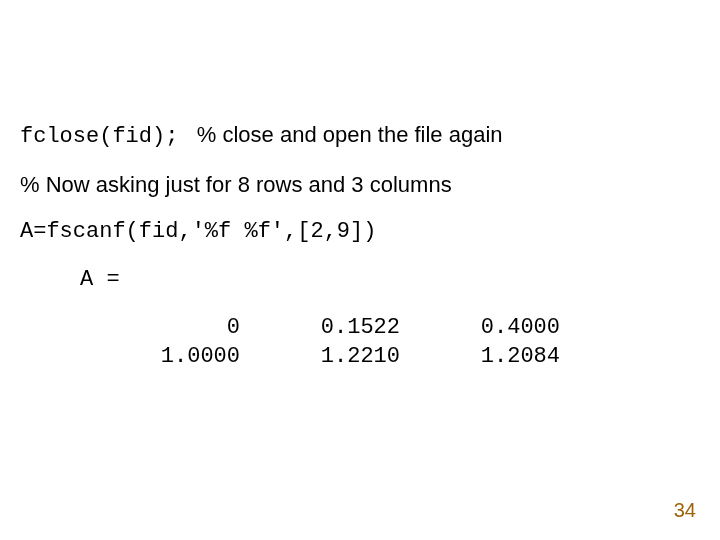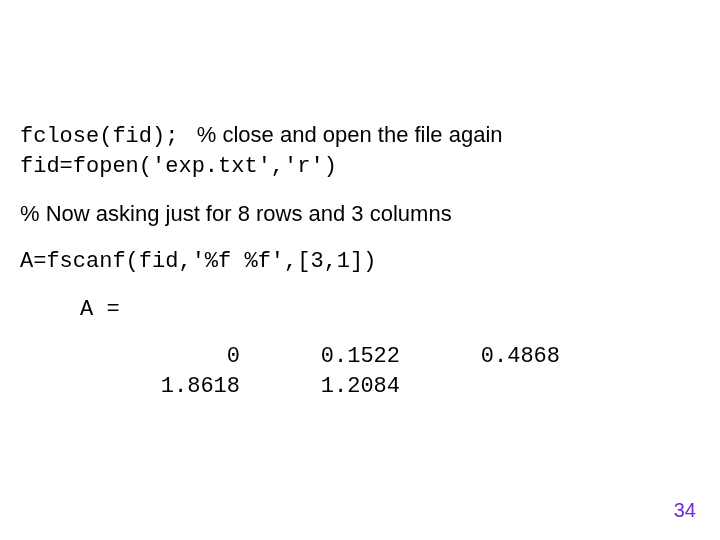--- a/index.html
+++ b/index.html
@@ -48,51 +48,51 @@
   .cell {
     width: 160px;
     text-align: right;
   }
   .page-num {
     position: absolute;
     right: 24px;
     bottom: 18px;
     font-size: 20px;
     font-family: Arial, Helvetica, sans-serif;
-    color: #6d28d9;
+    color: #a16207;
   }
 </style>
 </head>
 <body>
 
 <div class="slide">
 
   <div class="block">
     <div class="line"><span class="mono">fclose(fid);</span><span class="sans">   % close and open the file again</span></div>
-    <div class="line mono">fid=fopen('exp.txt','r')</div>
   </div>
 
   <div class="block">
     <div class="line sans">% Now asking just for 8 rows and 3 columns</div>
   </div>
 
   <div class="block">
-    <div class="line mono">A=fscanf(fid,'%f %f',[3,1])</div>
+    <div class="line mono">A=fscanf(fid,'%f %f',[2,9])</div>
   </div>
 
   <div class="block output">
     <div class="line mono">A =</div>
   </div>
 
   <div class="block">
     <div class="matrix-row">
       <span class="cell">0</span>
       <span class="cell">0.1522</span>
-      <span class="cell">0.4868</span>
+      <span class="cell">0.4000</span>
     </div>
     <div class="matrix-row">
-      <span class="cell">1.8618</span>
+      <span class="cell">1.0000</span>
+      <span class="cell">1.2210</span>
       <span class="cell">1.2084</span>
     </div>
   </div>
 
   <div class="page-num">34</div>
 </div>
 
 </body></html>

